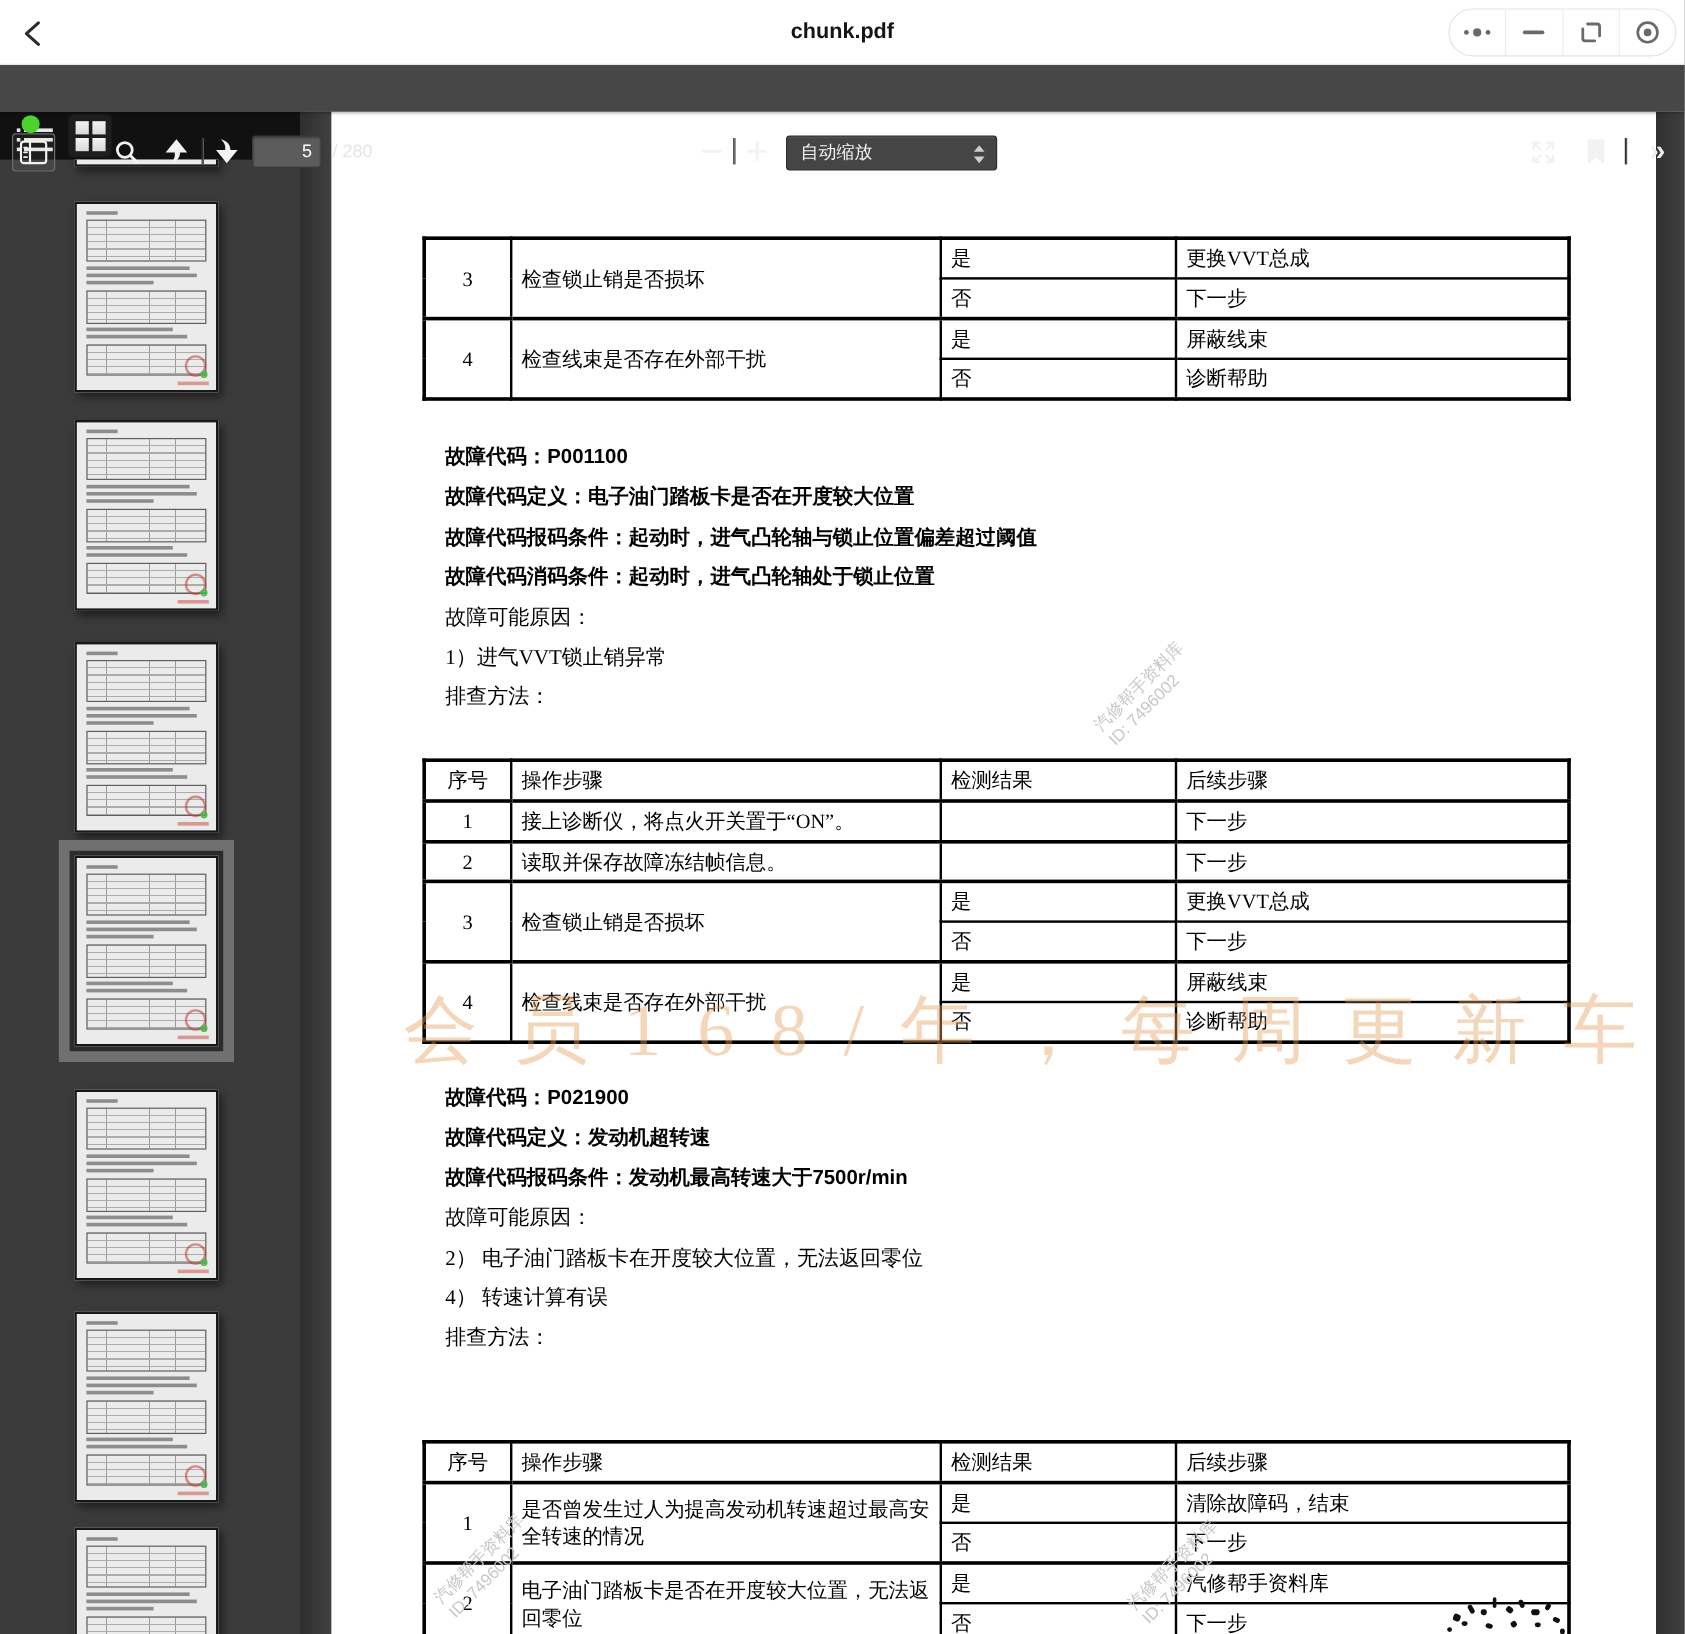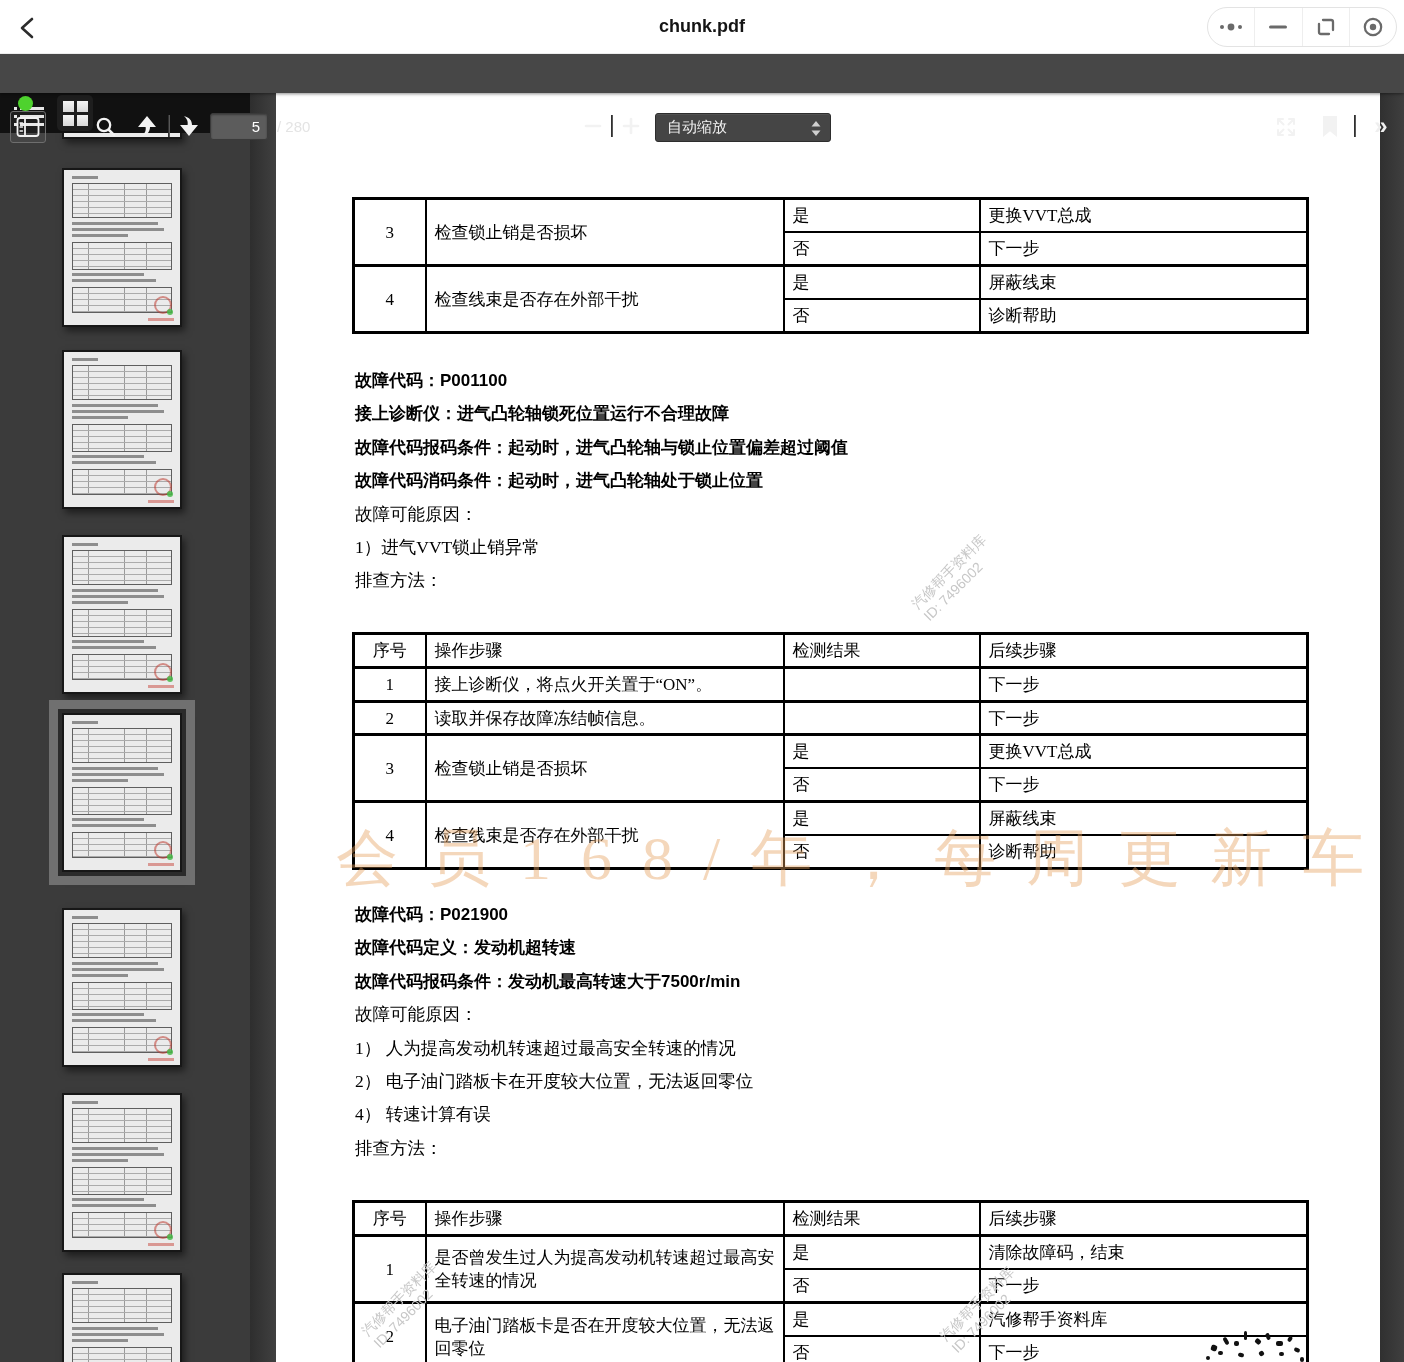--- a/index.html
+++ b/index.html
@@ -76,21 +76,21 @@
 
   
   .main{position:absolute;left:276px;top:93px;width:1104px;height:1269px;background:#fff;
         overflow:hidden;z-index:5;}
   .right-strip{position:absolute;left:1380px;top:93px;width:24px;height:1269px;
         background:linear-gradient(90deg,#303030,#3f3f3f);z-index:6;cursor:pointer;}
 
   
   .docblock{position:absolute;left:79px;white-space:nowrap;color:#000;
             font-family:"Liberation Serif","DejaVu Serif",serif;font-size:17.5px;line-height:33.4px;}
-  .docblock div{height:33.4px;}
+  .docblock div{height:33.4px;margin-left:16px;}
   .docblock .b{font-family:"Liberation Sans","DejaVu Sans",sans-serif;font-weight:700;font-size:17px;}
 
   
   table.proc{position:absolute;left:76px;border-collapse:collapse;table-layout:fixed;width:954px;
              border:3px solid #000;font-family:"Liberation Serif","DejaVu Serif",serif;
              font-size:17px;color:#000;}
   table.proc td,table.proc th{border:2px solid #000;padding:2px 8px;vertical-align:middle;
              font-weight:normal;text-align:left;line-height:23px;}
   table.proc .grp td{border-top:3px solid #000;}
   table.proc .idx{text-align:center;}
@@ -348,21 +348,21 @@
       </tr>
       <tr class="h34">
         <td>否</td>
         <td>诊断帮助</td>
       </tr>
     </tbody>
       </table>
 
     <div class="docblock" style="top:271px">
       <div class="b">故障代码：P001100</div>
-      <div class="b">接上诊断仪：进气凸轮轴锁死位置运行不合理故障</div>
+      <div class="b">故障代码定义：电子油门踏板卡是否在开度较大位置</div>
       <div class="b">故障代码报码条件：起动时，进气凸轮轴与锁止位置偏差超过阈值</div>
       <div class="b">故障代码消码条件：起动时，进气凸轮轴处于锁止位置</div>
       <div>故障可能原因：</div>
       <div>1）进气VVT锁止销异常</div>
       <div>排查方法：</div>
     </div>
 
     <table class="proc" style="top:539px">
       <colgroup>
           <col style="width:72px">
@@ -410,21 +410,20 @@
         <td>诊断帮助</td>
       </tr>
     </tbody>
       </table>
 
     <div class="docblock" style="top:805px">
       <div class="b">故障代码：P021900</div>
       <div class="b">故障代码定义：发动机超转速</div>
       <div class="b">故障代码报码条件：发动机最高转速大于7500r/min</div>
       <div>故障可能原因：</div>
-      <div>1） 人为提高发动机转速超过最高安全转速的情况</div>
       <div>2） 电子油门踏板卡在开度较大位置，无法返回零位</div>
       <div>4） 转速计算有误</div>
       <div>排查方法：</div>
     </div>
 
     <table class="proc" style="top:1107px">
       <colgroup>
           <col style="width:72px">
           <col style="width:358px">
           <col style="width:196px">

